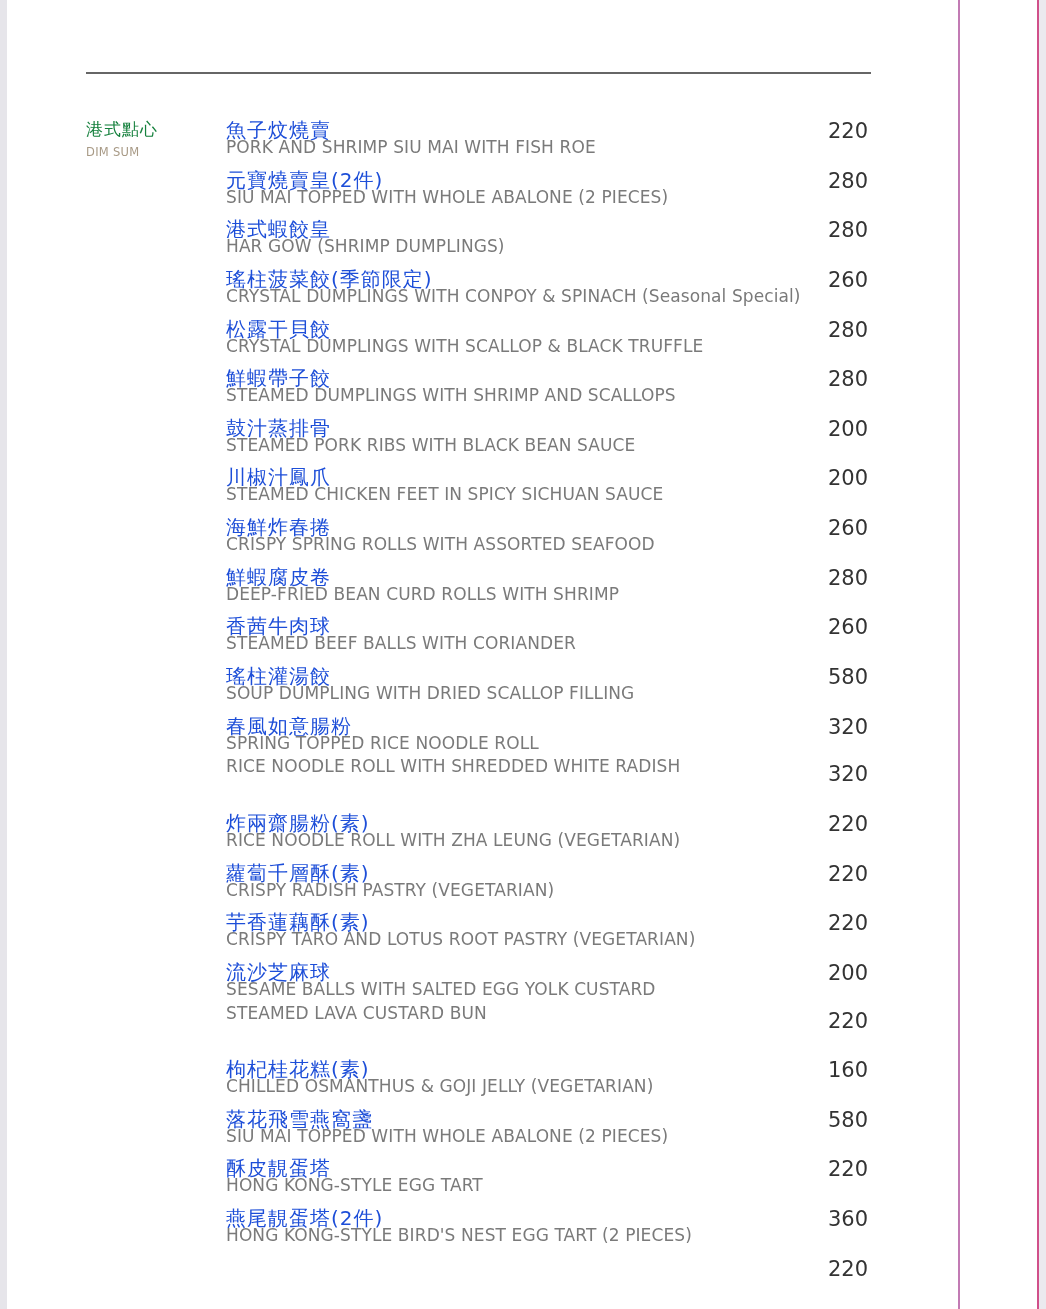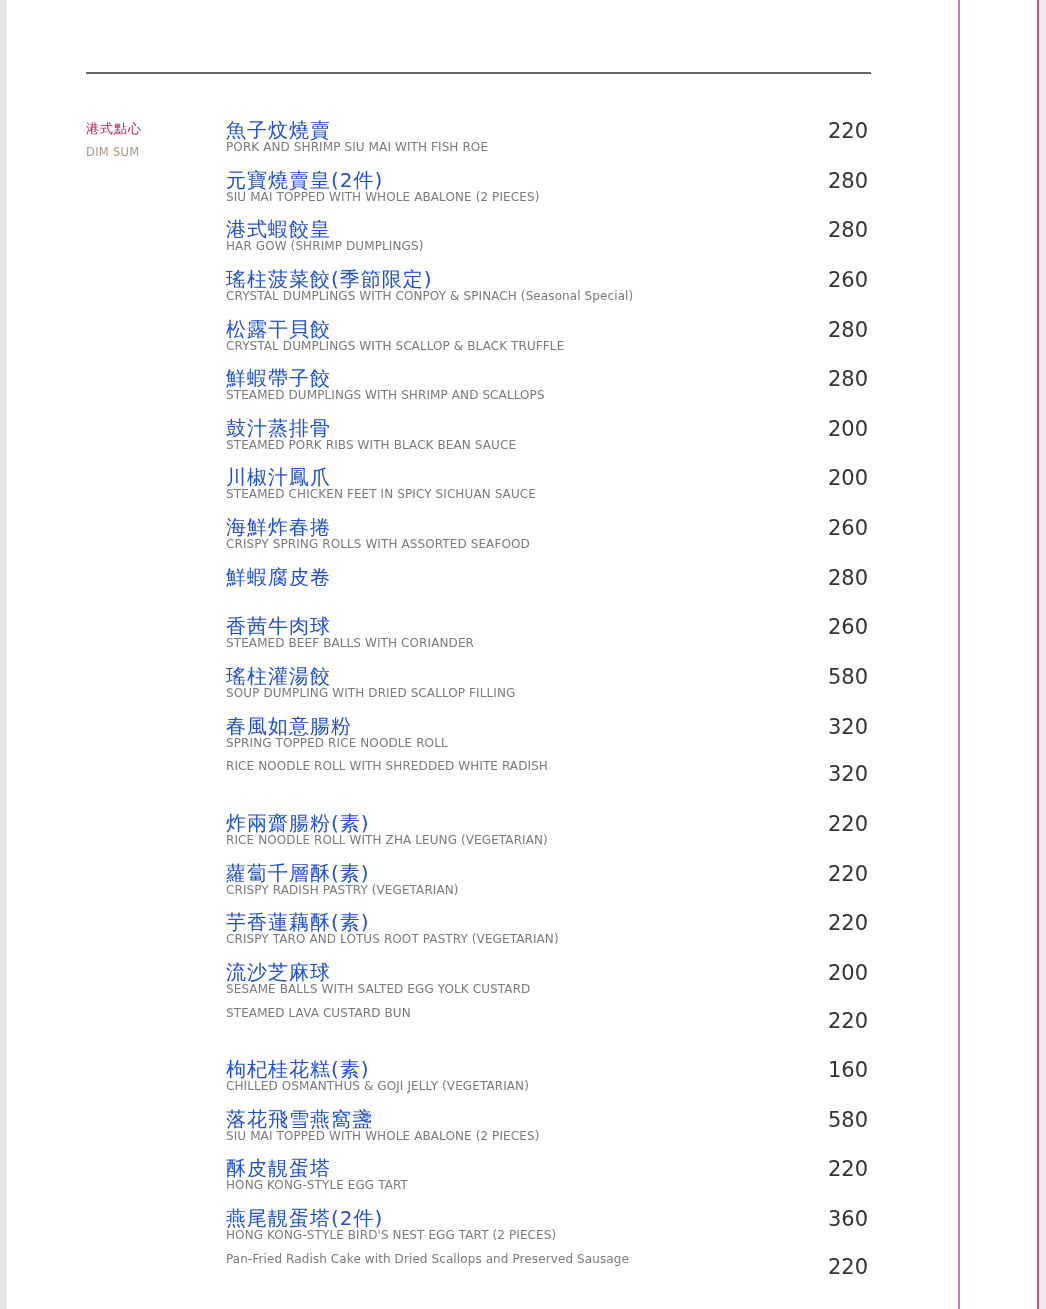--- a/index.html
+++ b/index.html
@@ -26,37 +26,37 @@
       background: #ebeaef;
     }
     .top-rule {
       position: absolute; left: 86px; top: 72px; width: 785px; height: 2px;
       background: #666666;
     }
     .section-title {
       position: absolute; left: 86px; top: 117px;
     }
     .section-zh {
-      font-size: 13px; color: #be185d; letter-spacing: 1px; line-height: 24px;
+      font-size: 17px; color: #15803d; letter-spacing: 1px; line-height: 24px;
     }
     .section-en {
       font-size: 11.5px; color: #a89a86; margin-top: 4px; letter-spacing: 0.3px;
     }
     .menu-list {
       position: absolute; left: 226px; top: 117px; width: 645px;
     }
     .menu-item {
       position: relative; height: 49.65px;
     }
     .item-zh {
       font-size: 20px; color: #1d4ed8; line-height: 26px; letter-spacing: 1px;
       white-space: nowrap;
     }
     .item-en {
-      font-size: 12px; color: #7a7a7a; line-height: 13px; margin-top: -2px;
+      font-size: 17px; color: #7a7a7a; line-height: 13px; margin-top: -2px;
       white-space: nowrap; letter-spacing: 0.1px;
     }
     .item-price {
       position: absolute; right: 3px; top: 1px;
       font-size: 21px; color: #333333; line-height: 26px;
     }
   </style>
 </head>
 <body>
 
@@ -113,20 +113,21 @@
       <div class="item-en">STEAMED CHICKEN FEET IN SPICY SICHUAN SAUCE</div>
       <div class="item-price">200</div>
     </div>
     <div class="menu-item">
       <div class="item-zh">海鮮炸春捲</div>
       <div class="item-en">CRISPY SPRING ROLLS WITH ASSORTED SEAFOOD</div>
       <div class="item-price">260</div>
     </div>
     <div class="menu-item">
       <div class="item-zh">鮮蝦腐皮卷</div>
+      <div class="item-en">DEEP-FRIED BEAN CURD ROLLS WITH SHRIMP</div>
       <div class="item-price">280</div>
     </div>
     <div class="menu-item">
       <div class="item-zh">香茜牛肉球</div>
       <div class="item-en">STEAMED BEEF BALLS WITH CORIANDER</div>
       <div class="item-price">260</div>
     </div>
     <div class="menu-item">
       <div class="item-zh">瑤柱灌湯餃</div>
       <div class="item-en">SOUP DUMPLING WITH DRIED SCALLOP FILLING</div>
@@ -179,16 +180,15 @@
       <div class="item-zh">酥皮靚蛋塔</div>
       <div class="item-en">HONG KONG-STYLE EGG TART</div>
       <div class="item-price">220</div>
     </div>
     <div class="menu-item">
       <div class="item-zh">燕尾靚蛋塔(2件)</div>
       <div class="item-en">HONG KONG-STYLE BIRD'S NEST EGG TART (2 PIECES)</div>
       <div class="item-price">360</div>
     </div>
     <div class="menu-item">
-      <div class="item-en">Pan-Fried Radish Cake with Dried Scallops and Preserved Sausage</div>
       <div class="item-price">220</div>
     </div>
   </div>
 
 </body></html>

